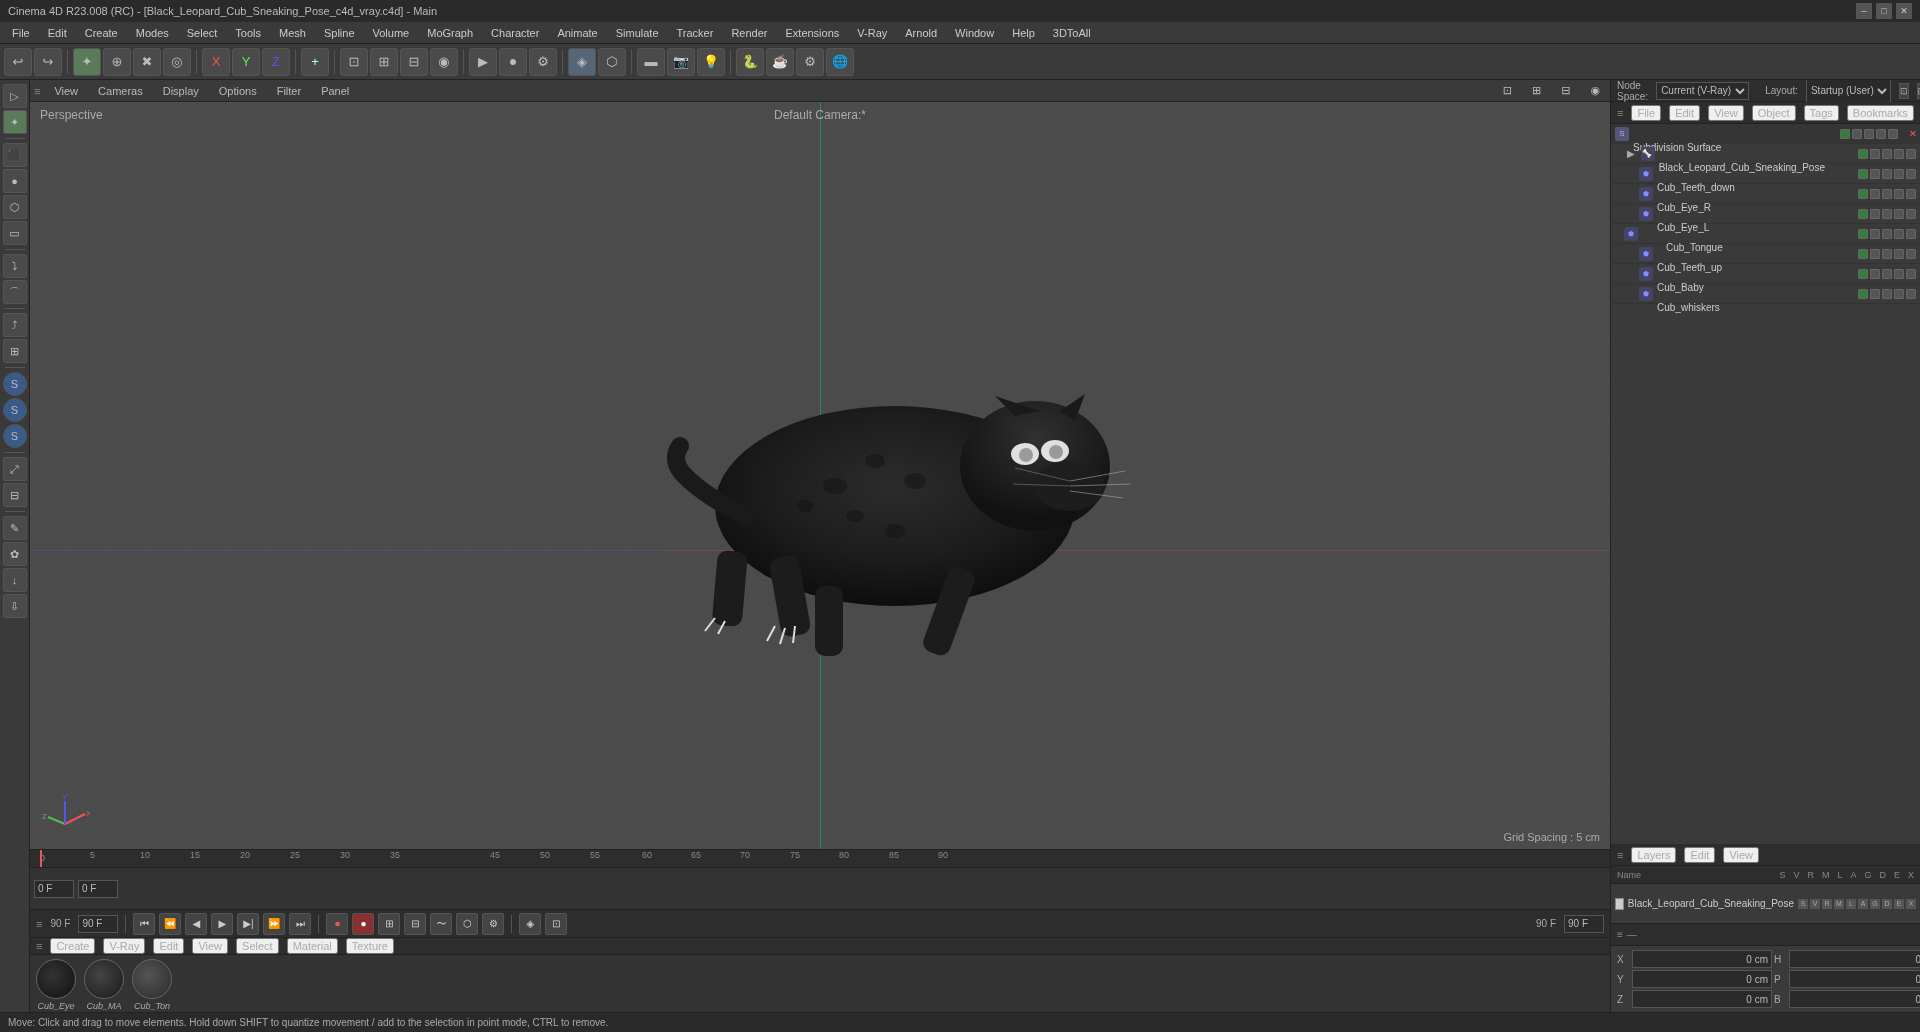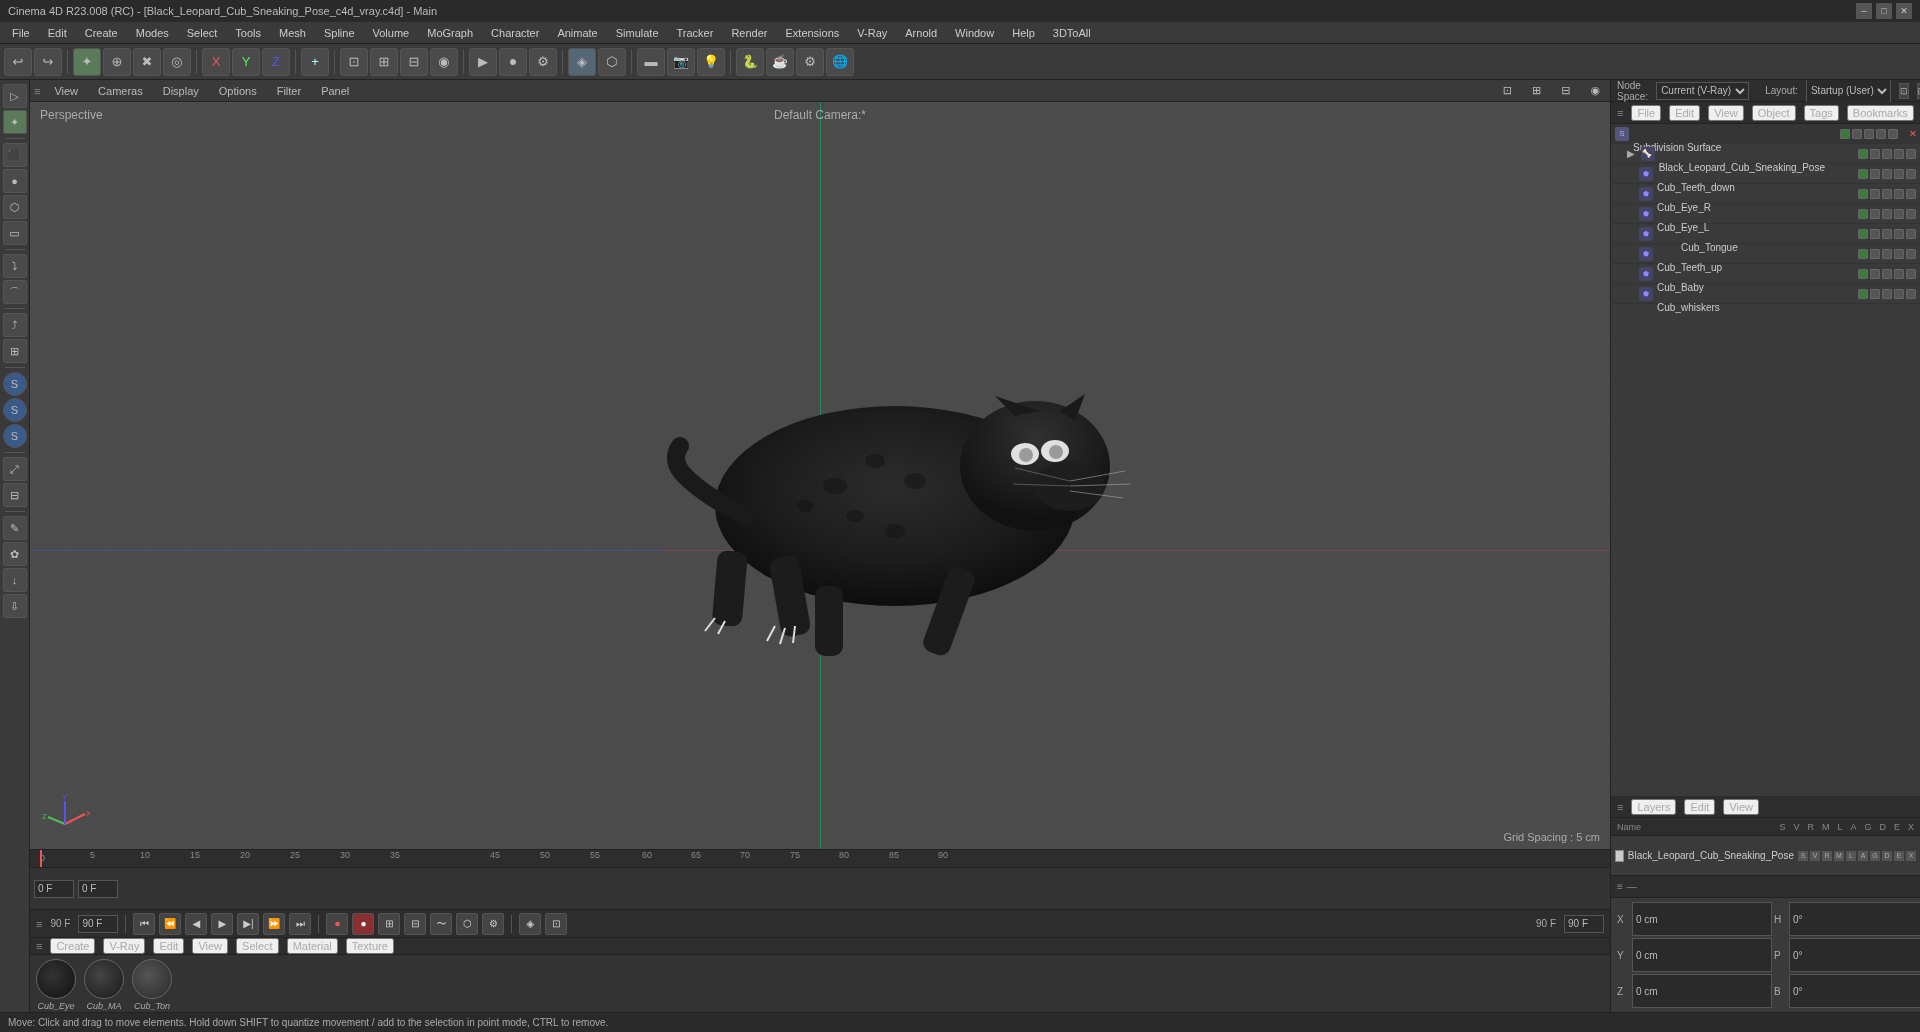--- a/index.html
+++ b/index.html
@@ -461,21 +461,22 @@
       color: #aaa;
       width: 12px;
     }
     .coord-input {
       flex: 1;
       height: 18px;
       background: #2a2a2a;
       border: 1px solid #555;
       color: #bbb;
       font-size: 10px;
-      padding: 16px 3px;
+      padding: 0 3px;
+      text-align: right;
     }
     #coord-dropdowns {
       display: flex;
       align-items: center;
       padding: 4px;
       gap: 6px;
     }
     .coord-dropdown {
       flex: 1;
       height: 20px;
@@ -978,21 +979,21 @@
         <span class="obj-icon" style="background:#446; color:#88f; font-size:7px;">⬟</span>
         <span class="obj-name">Cub_Eye_L</span>
         <div class="obj-controls">
           <div class="obj-control-dot green"></div>
           <div class="obj-control-dot gray"></div>
           <div class="obj-control-dot gray"></div>
           <div class="obj-control-dot gray"></div>
           <div class="obj-control-dot gray"></div>
         </div>
       </div>
-      <div class="obj-item" style="padding-left:28px;gap:28px;">
+      <div class="obj-item" style="padding-left:13px;gap:28px;">
         <span class="obj-icon" style="background:#446; color:#88f; font-size:7px;">⬟</span>
         <span class="obj-name">Cub_Tongue</span>
         <div class="obj-controls">
           <div class="obj-control-dot green"></div>
           <div class="obj-control-dot gray"></div>
           <div class="obj-control-dot gray"></div>
           <div class="obj-control-dot gray"></div>
           <div class="obj-control-dot gray"></div>
         </div>
       </div>

